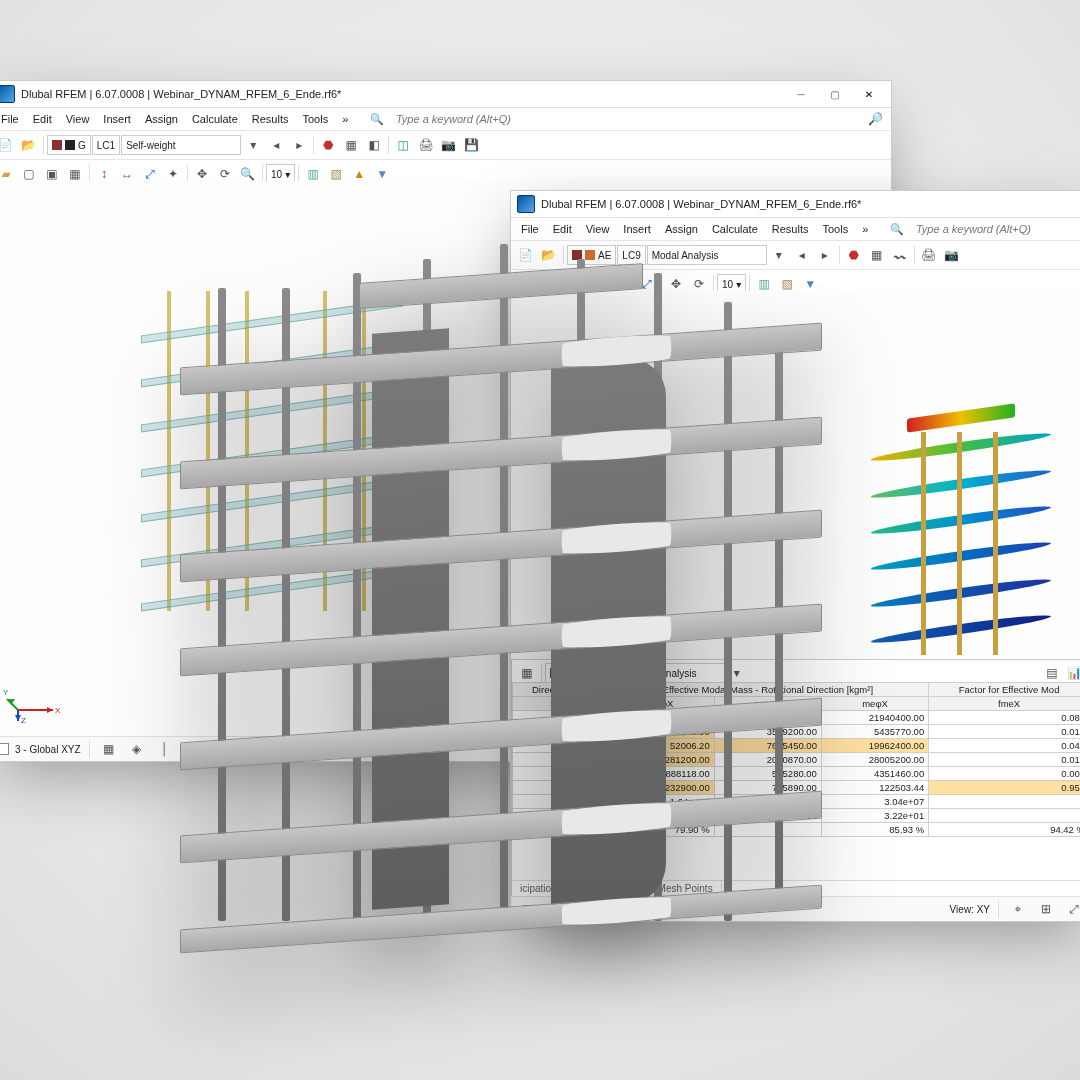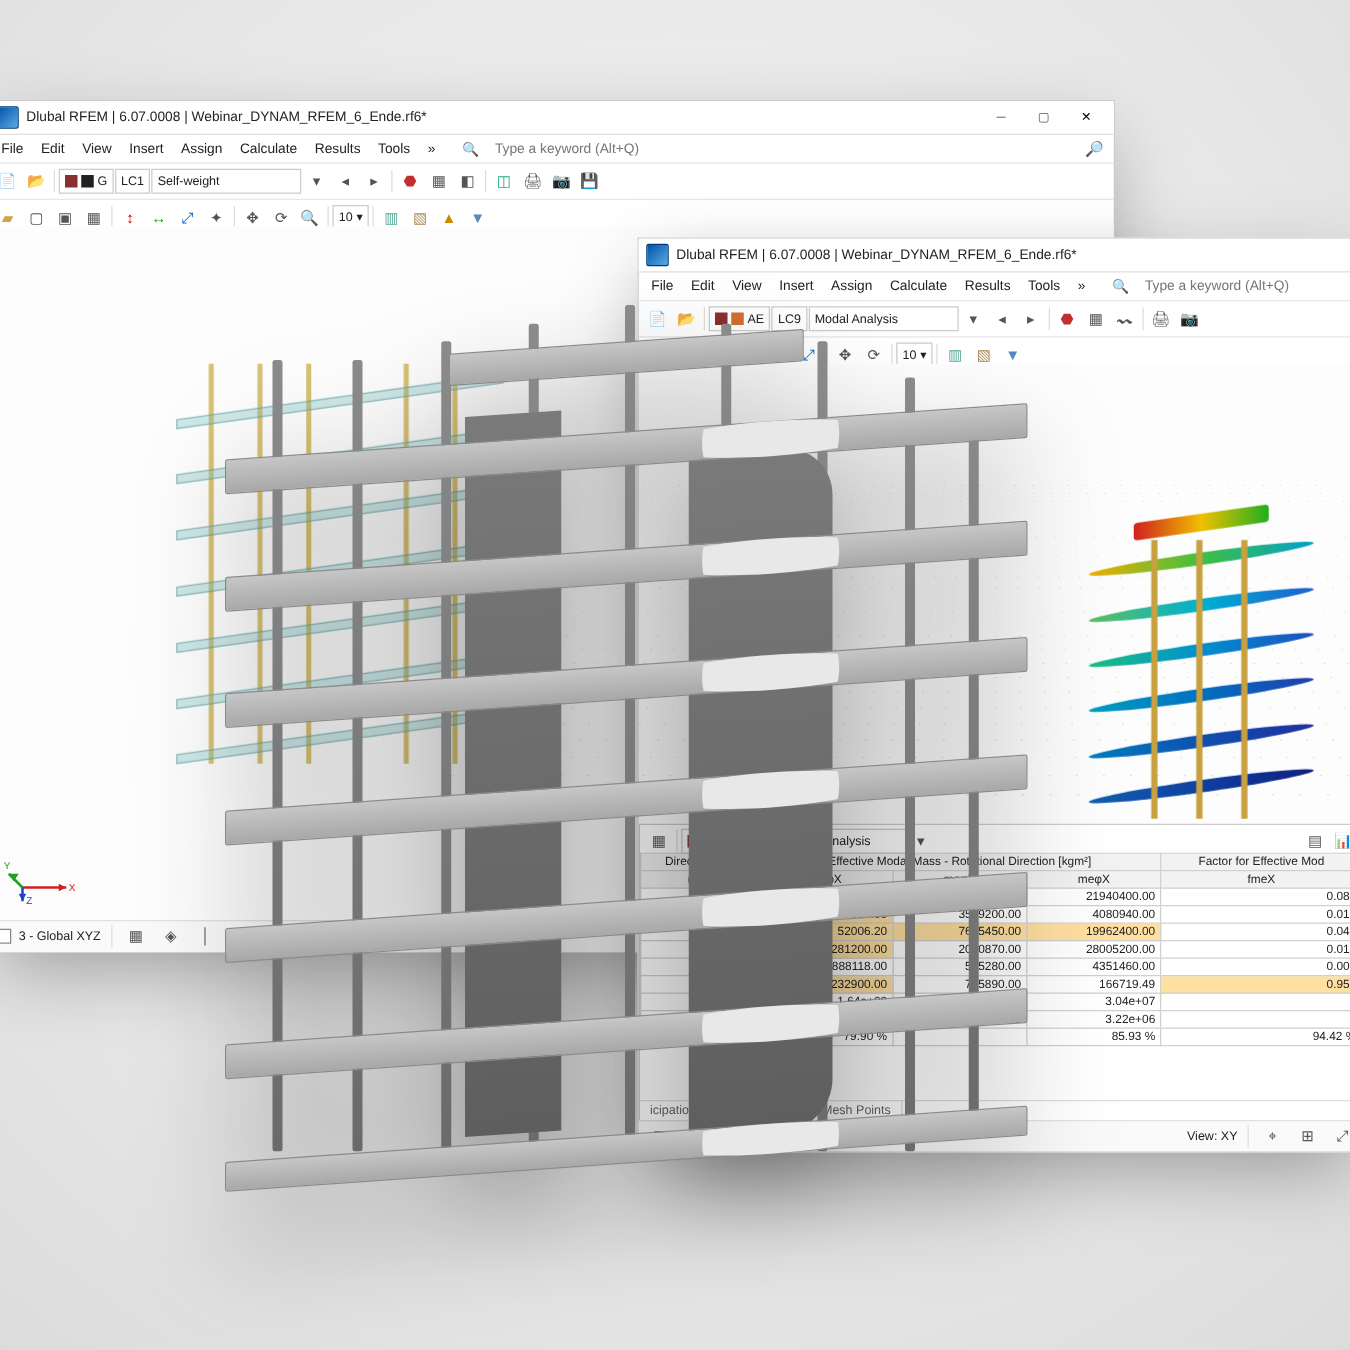--- a/index.html
+++ b/index.html
@@ -6,21 +6,21 @@
   .win{position:absolute;background:#fff;box-shadow:0 20px 60px -10px rgba(0,0,0,0.35);border:1px solid #ccc;}
   .titlebar{height:26px;background:#fff;border-bottom:1px solid #e0e0e0;display:flex;align-items:center;padding:0 6px;gap:6px;}
   .titlebar .appicon{width:16px;height:16px;background:linear-gradient(135deg,#0054a6 0%,#5aa8e6 100%);border:1px solid #003a74;border-radius:2px;flex:none;}
   .titlebar .ttl{flex:1;white-space:nowrap;overflow:hidden;text-overflow:ellipsis;}
   .winbtns{display:flex;gap:2px;}
   .winbtns div{width:32px;height:18px;display:flex;align-items:center;justify-content:center;color:#555;font-size:10px;}
   .winbtns .close{color:#000;}
   .menubar{height:22px;display:flex;align-items:center;padding:0 4px;gap:2px;border-bottom:1px solid #e6e6e6;}
   .menubar span{padding:2px 6px;white-space:nowrap;}
   .menubar .search{display:flex;align-items:center;gap:4px;margin-left:8px;color:#999;}
-  .menubar .search input{border:none;outline:none;color:#999;width:120px;font-size:11px;}
+  .menubar .search input{border:none;outline:none;font-style:italic;color:#999;width:120px;font-size:11px;}
   .toolbar{display:flex;align-items:center;flex-wrap:nowrap;padding:2px 4px;border-bottom:1px solid #e6e6e6;gap:1px;overflow:hidden;height:24px;}
   .tbtn{width:20px;height:20px;display:flex;align-items:center;justify-content:center;border:1px solid transparent;border-radius:2px;font-size:12px;color:#555;flex:none;}
   .sep{width:1px;height:18px;background:#ddd;margin:0 2px;flex:none;}
   .lc-chip{height:18px;padding:0 4px;display:flex;align-items:center;gap:3px;border:1px solid #ccc;background:#fff;font-size:10px;}
   .lc-chip .sw{width:10px;height:10px;}
   .lc-input{height:18px;border:1px solid #ccc;padding:0 4px;font-size:10px;display:flex;align-items:center;min-width:110px;background:#fff;}
   .canvas{position:absolute;inset:74px 0 24px 0;background:#fdfdfd;}
   .grid{position:absolute;inset:0;background-image:radial-gradient(circle,#ccc 0.6px,transparent 0.6px);background-size:14px 14px;transform:perspective(800px) rotateX(55deg) scale(1.3);transform-origin:center 60%;}
   .axes{position:absolute;left:12px;bottom:12px;width:60px;height:60px;}
   .status{position:absolute;left:0;right:0;bottom:0;height:24px;border-top:1px solid #e0e0e0;display:flex;align-items:center;padding:0 6px;gap:6px;font-size:10px;background:#fafafa;}
@@ -296,21 +296,21 @@
               <td>0.0</td>
               <td>3330190.00</td>
               <td class="hl">34189500.00</td>
               <td>21940400.00</td>
               <td>0.085</td>
             </tr>
             <tr>
               <td>0.0</td>
               <td class="hl">32530300.00</td>
               <td>3599200.00</td>
-              <td>4080940.00</td>
+              <td>5435770.00</td>
               <td>0.015</td>
             </tr>
             <tr>
               <td>0.0</td>
               <td class="hl">52006.20</td>
               <td class="hl">7685450.00</td>
               <td class="hl">19962400.00</td>
               <td>0.040</td>
             </tr>
             <tr>
@@ -324,35 +324,35 @@
               <td></td>
               <td>888118.00</td>
               <td>505280.00</td>
               <td>4351460.00</td>
               <td>0.005</td>
             </tr>
             <tr>
               <td>0.0</td>
               <td class="hl">23232900.00</td>
               <td>795890.00</td>
-              <td>166719.49</td>
+              <td>122503.44</td>
               <td class="hl">0.955</td>
             </tr>
             <tr>
               <td>0.0</td>
               <td>1.64e+08</td>
               <td>2.05e+08</td>
               <td>3.04e+07</td>
               <td></td>
             </tr>
             <tr>
               <td></td>
               <td>2.05e+08</td>
               <td>2.05e+08</td>
-              <td>3.22e+06</td>
+              <td>3.22e+01</td>
               <td></td>
             </tr>
             <tr>
               <td></td>
               <td>79.90 %</td>
               <td></td>
               <td>85.93 %</td>
               <td>94.42 %</td>
             </tr>
           </tbody>

